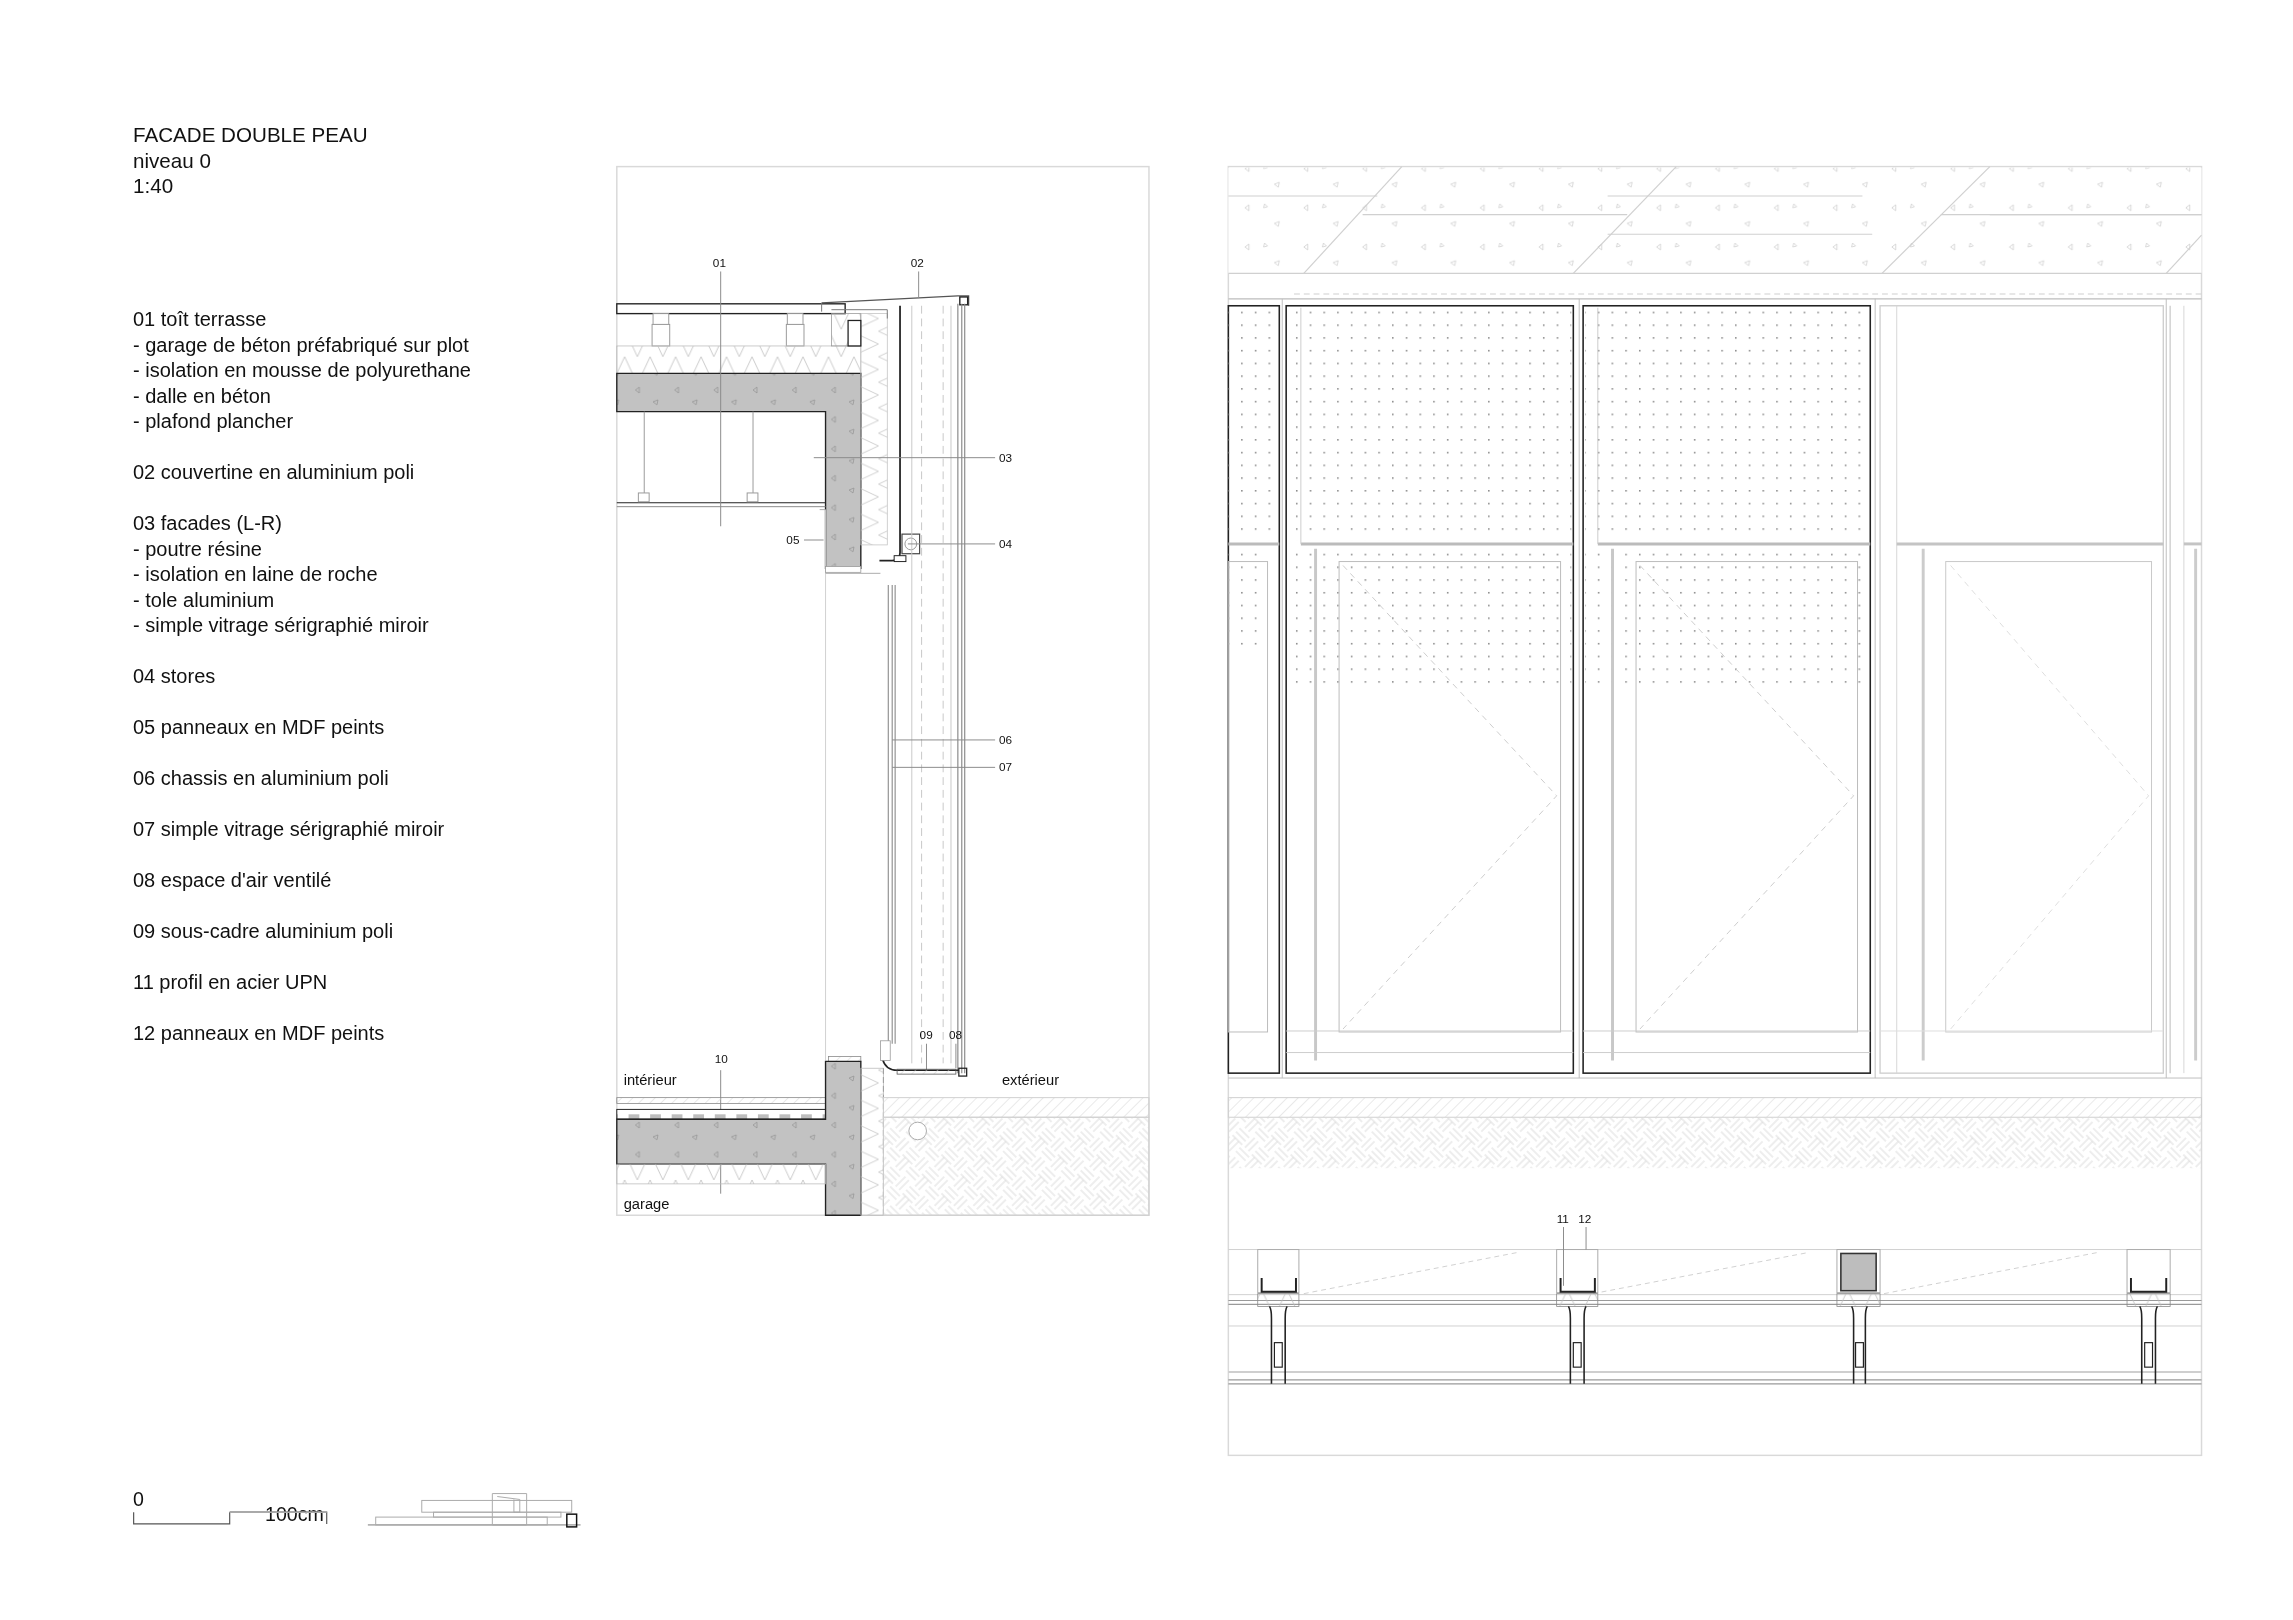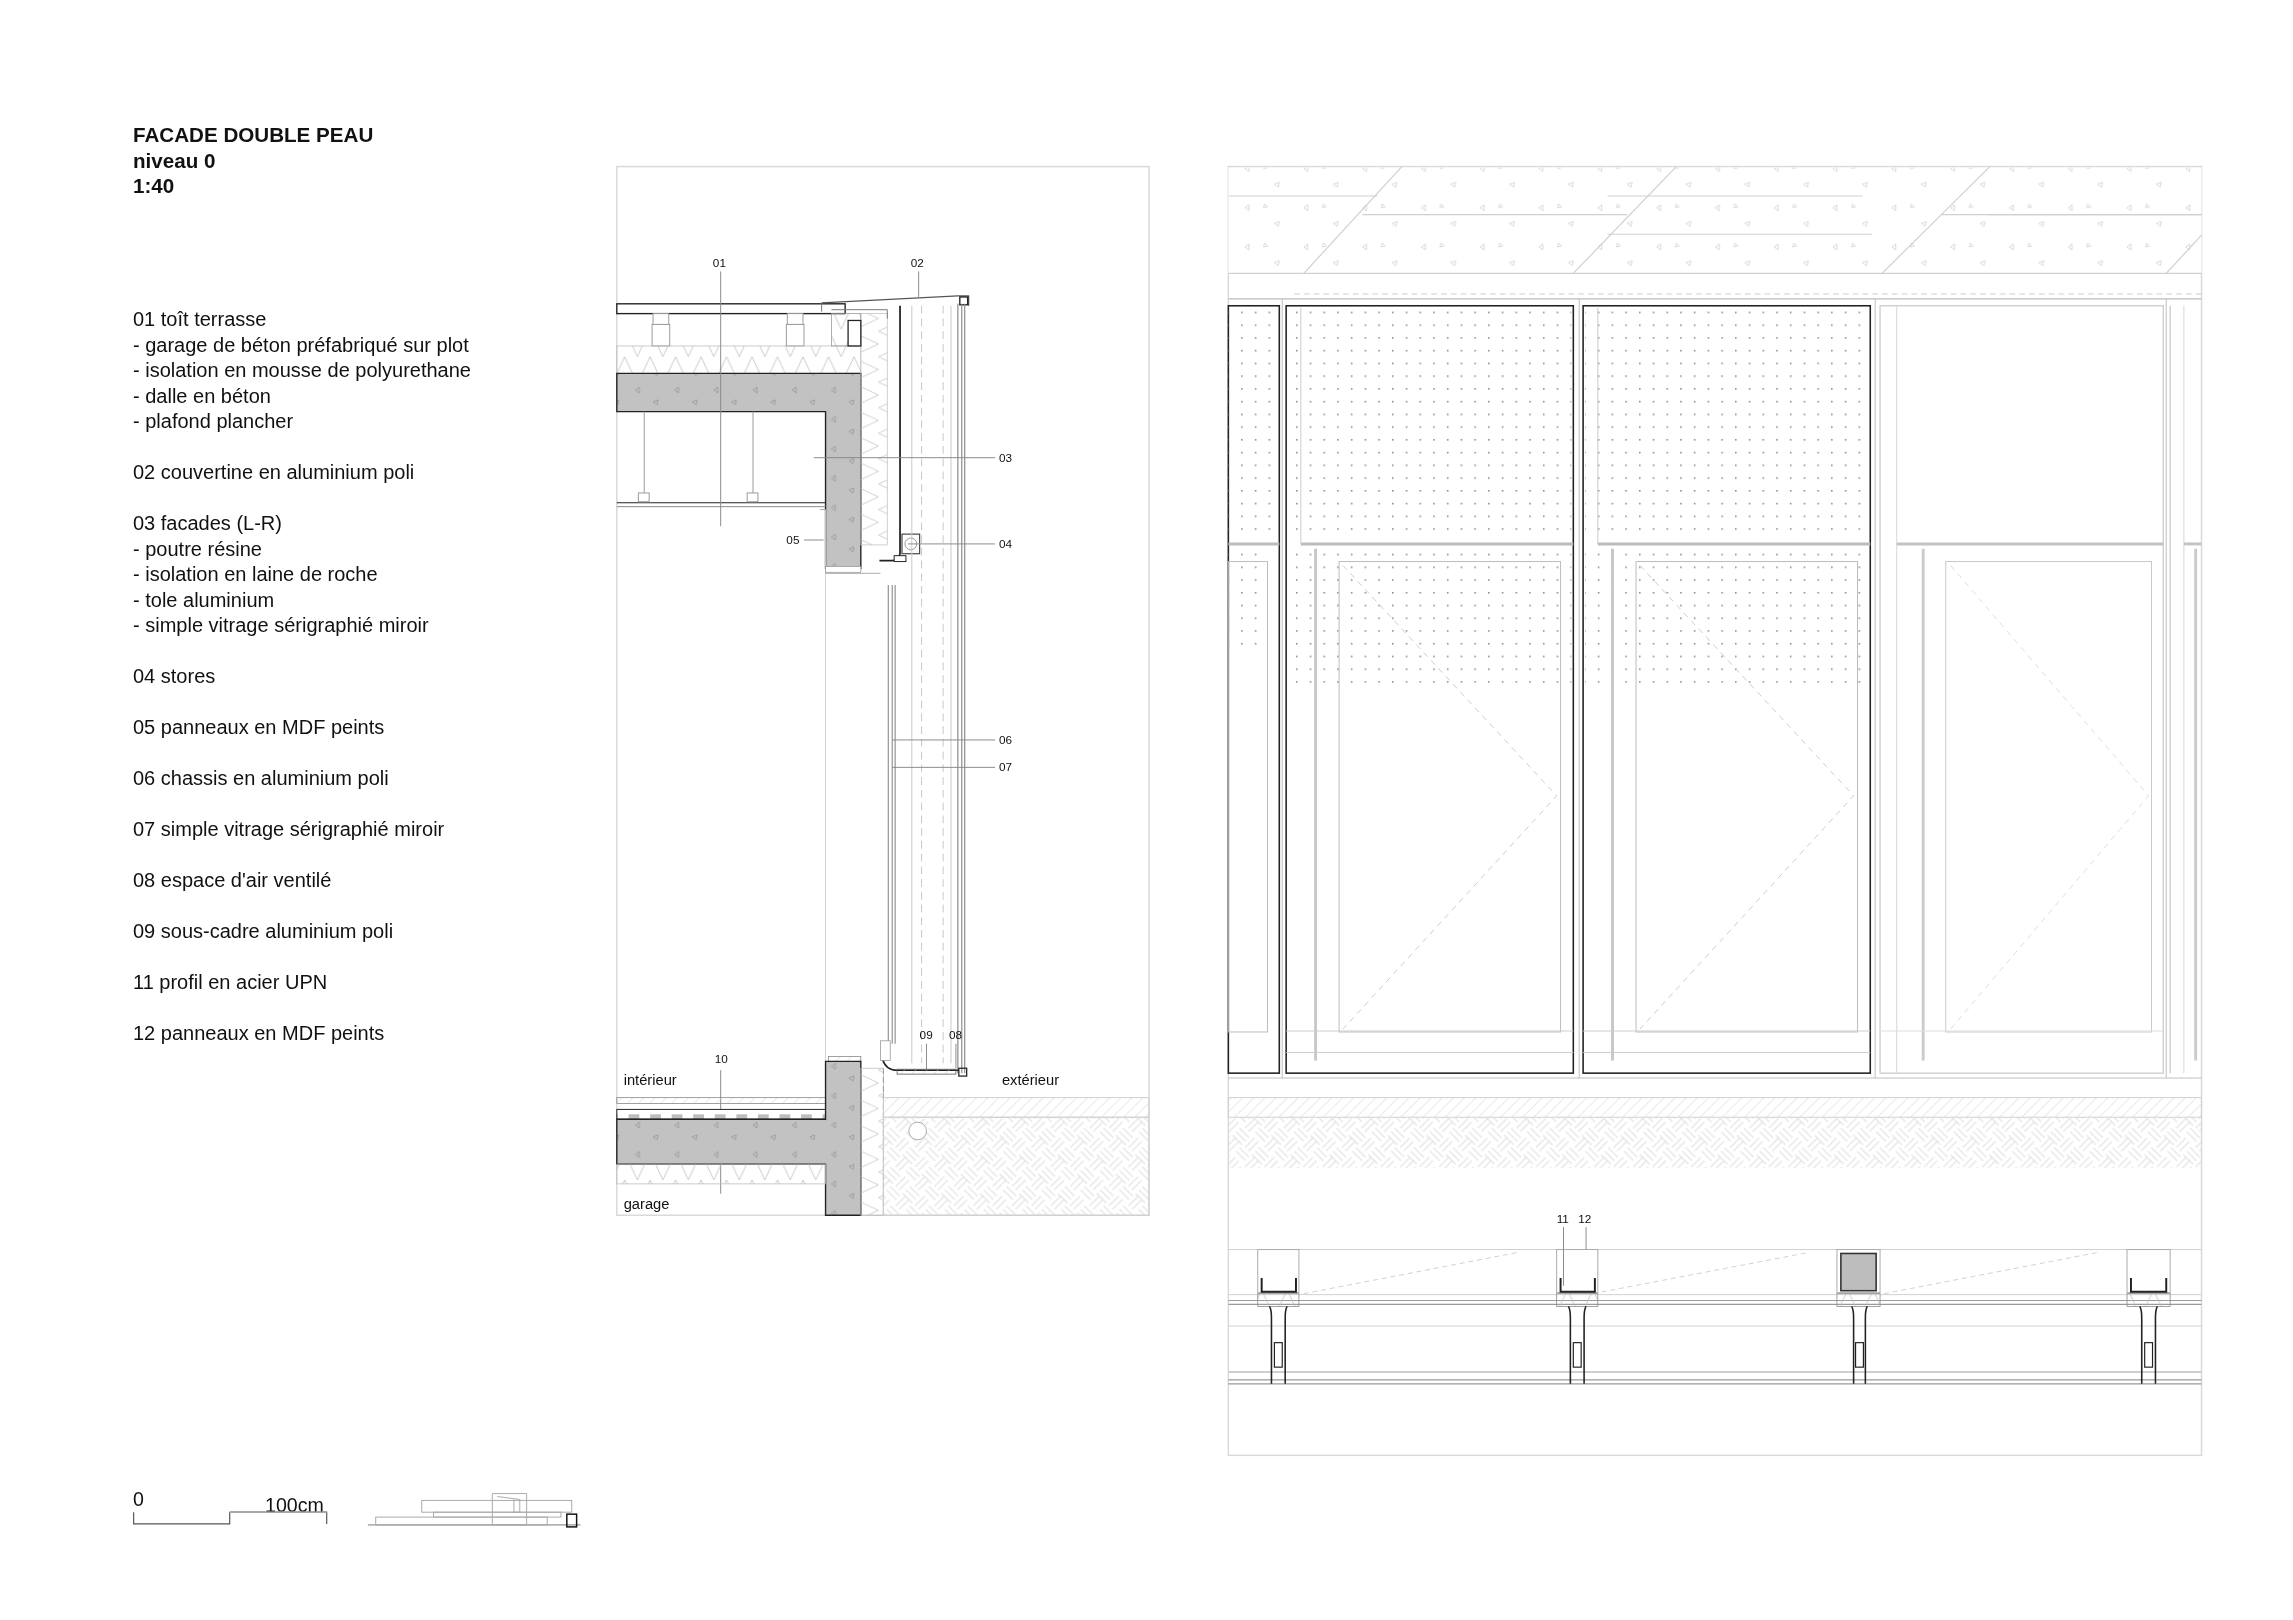--- a/index.html
+++ b/index.html
@@ -1,18 +1,18 @@
 <!DOCTYPE html>
 <html><head>
 <meta charset="utf-8">
 <style>
   html, body { margin:0; padding:0; background:#ffffff; }
   body { width:2294px; height:1620px; position:relative; overflow:hidden;
          font-family:"Liberation Sans", sans-serif; color:#111; }
-  .title-block { position:absolute; left:133px; top:122px; font-weight:bold; font-size:20.6px; line-height:25.5px; }
+  .title-block { position:absolute; left:133px; top:122px; font-weight:normal; font-size:20.6px; line-height:25.5px; }
   .legend { position:absolute; left:133px; top:307px; font-size:20px; line-height:25.5px; }
   .legend .group { margin-bottom:25.5px; }
   .legend .line { white-space:nowrap; }
   .scale { position:absolute; left:133px; top:1488px; width:510px; height:69px; }
   .scale .lbl { position:absolute; font-size:19.6px; }
   svg { position:absolute; left:0; top:0; }
   .drawing-text { font-family:"Liberation Sans", sans-serif; }
 </style>
 </head>
 <body>
@@ -62,21 +62,21 @@
     <div class="group">
       <div class="line">11 profil en acier UPN</div>
     </div>
     <div class="group">
       <div class="line">12 panneaux en MDF peints</div>
     </div>
   </div>
 
 <div class="scale">
   <span class="lbl" style="left:0;top:0;">0</span>
-  <span class="lbl" style="left:132px;top:6px;text-align:center;">100cm</span>
+  <span class="lbl" style="left:132px;top:15px;text-align:center;">100cm</span>
 </div>
 
 <svg width="2294" height="1620" viewBox="0 0 2340 1653">
   <defs>
     <pattern id="dots" width="14" height="13" patternUnits="userSpaceOnUse">
       <rect x="6" y="6" width="1.6" height="1.6" fill="#8a8a8a"></rect>
     </pattern>
     <pattern id="concreteTex" width="40" height="30" patternUnits="userSpaceOnUse">
       <rect width="40" height="30" fill="#c2c2c2"></rect>
       <path d="M8 8 l4 -3 l0 6 z M26 20 l5 -2 l-1 5 z" fill="none" stroke="#8f8f8f" stroke-width="0.7"></path>

